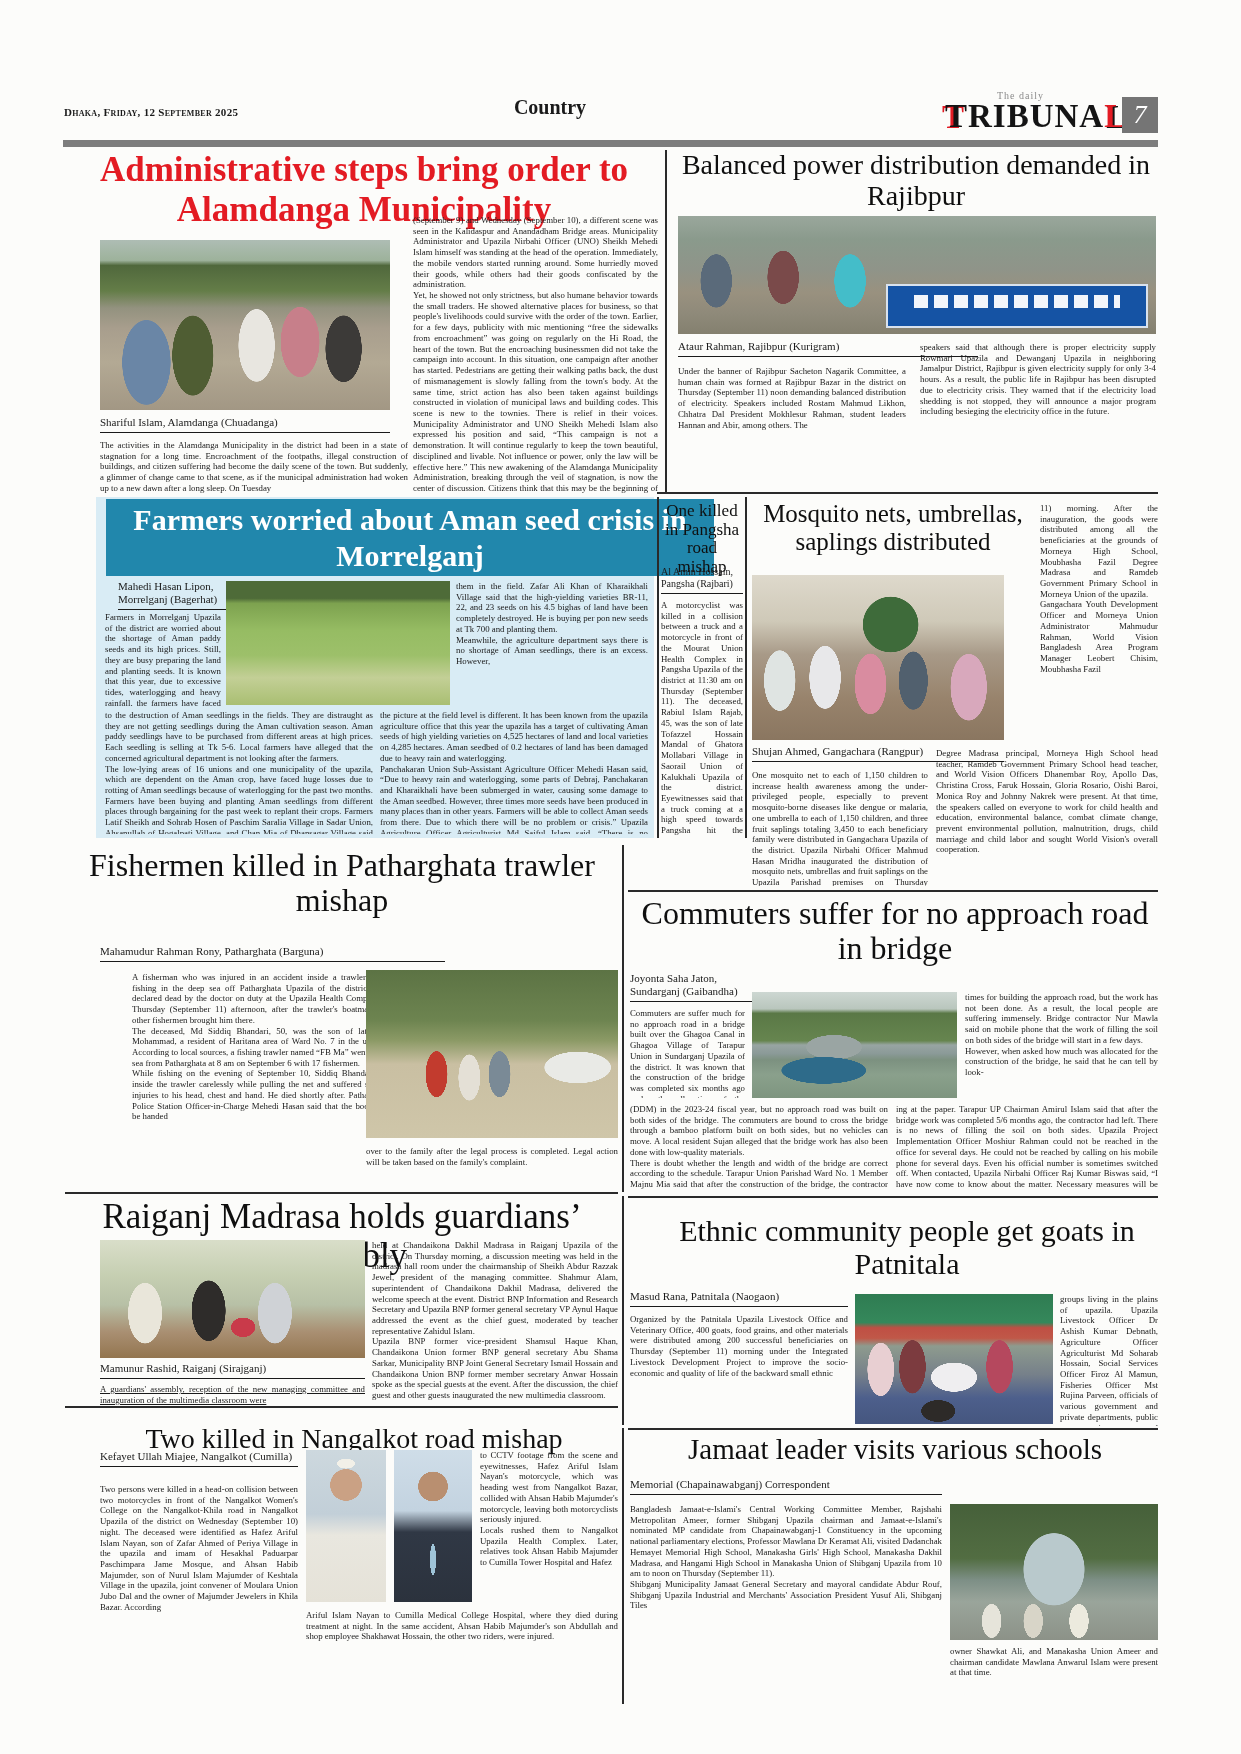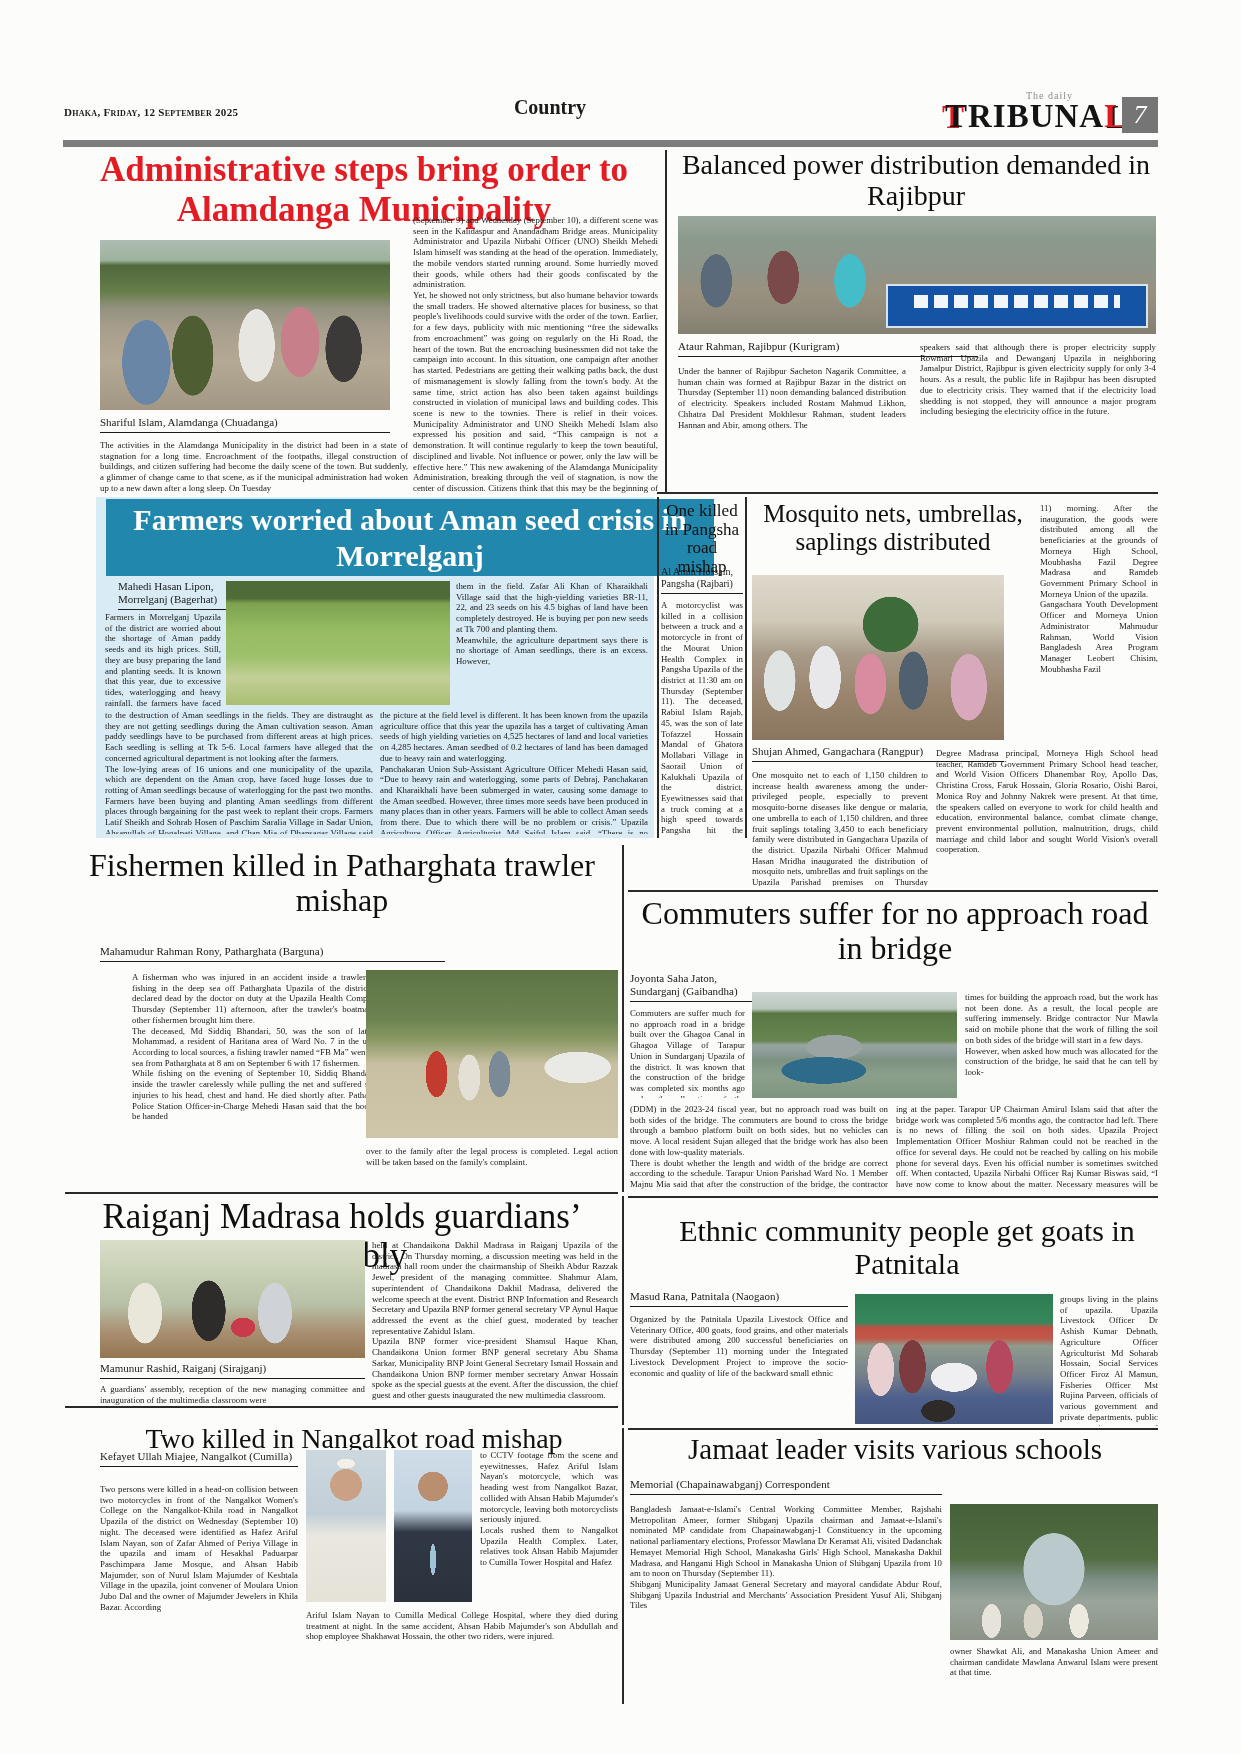--- a/index.html
+++ b/index.html
@@ -13,21 +13,21 @@
   .hl{text-align:center;line-height:1.1;color:#0f0f0f;font-weight:normal;}
   .hl-red{color:#e31b23;font-weight:bold;line-height:1.14;}
   .teal-banner{background:#2187ac;color:#ffffff;font-weight:bold;font-size:30px;
                line-height:1.2;text-align:center;padding-top:3px;}
   .panel-blue{background:#d9ecf5;}
   .vrule{position:absolute;width:1.6px;background:#2a2a2a;}
   .hrule{position:absolute;height:1.8px;background:#2a2a2a;}
   .graybar{position:absolute;background:#7d7d7d;}
   .date-line{font-size:11px;font-weight:bold;font-variant:small-caps;letter-spacing:.3px;}
   .section-title{font-size:20px;font-weight:bold;text-align:center;}
-  .mast-prefix{font-size:10px;color:#8a8a8a;letter-spacing:1px;margin-left:81px;}
+  .mast-prefix{font-size:10px;color:#8a8a8a;letter-spacing:1px;margin-left:52px;}
   .mast-word{font-size:33px;font-weight:bold;letter-spacing:1px;line-height:.95;color:#141414;}
   .mast-t{text-shadow:-3px 1px 0 #e31b23;}
   .mast-l{color:#e31b23;text-shadow:2px 1px 0 #141414;}
   .pagebox{background:#757575;color:#fff;font-style:italic;font-size:26px;text-align:center;
            line-height:36px;}
   .ph{position:absolute;}
   .ph-alamdanga{background:
     radial-gradient(ellipse 40px 70px at 16% 72%, #6a86a6 0 60%, transparent 61%),
     radial-gradient(ellipse 34px 66px at 32% 68%, #4f5d33 0 60%, transparent 61%),
     radial-gradient(ellipse 30px 60px at 54% 62%, #e8e6e0 0 60%, transparent 61%),
@@ -186,21 +186,21 @@
   </section>
 
   <div class="hrule" style="left:65px;top:1192px;width:553px;"></div>
   <div class="hrule" style="left:628px;top:1196px;width:530px;"></div>
   <div class="vrule" style="left:622px;top:1196px;height:229px;"></div>
 
   <section>
     <h2 class="abs hl" style="left:66px;top:1198px;width:552px;font-size:35px;margin:0;">Raiganj Madrasa holds guardians’ assembly</h2>
     <div class="ph ph-raiganj" style="left:100px;top:1240px;width:265px;height:118px;"></div>
     <div class="abs caption-byline" style="left:100px;top:1362px;width:265px;">Mamunur Rashid, Raiganj (Sirajganj)</div>
-    <div class="abs body-text" style="left:100px;top:1384px;width:265px;height:22px;">A guardians' assembly, reception of the new managing committee and inauguration of the multimedia classroom were</div>
+    <div class="abs body-text" style="left:100px;top:1384px;width:265px;height:22px;text-decoration:underline;">A guardians' assembly, reception of the new managing committee and inauguration of the multimedia classroom were</div>
     <div class="abs body-text" style="left:372px;top:1240px;width:246px;height:166px;">held at Chandaikona Dakhil Madrasa in Raiganj Upazila of the district. On Thursday morning, a discussion meeting was held in the madrasa hall room under the chairmanship of Sheikh Abdur Razzak Jewel, president of the managing committee. Shahmur Alam, superintendent of Chandaikona Dakhil Madrasa, delivered the welcome speech at the event. District BNP Information and Research Secretary and Upazila BNP former general secretary VP Aynul Haque addressed the event as the chief guest, moderated by teacher representative Zahidul Islam.
 Upazila BNP former vice-president Shamsul Haque Khan, Chandaikona Union former BNP general secretary Abu Shama Sarkar, Municipality BNP Joint General Secretary Ismail Hossain and Chandaikona Union BNP former member secretary Anwar Hossain spoke as the special guests at the event. After the discussion, the chief guest and other guests inaugurated the new multimedia classroom.</div>
   </section>
 
   <section>
     <h2 class="abs hl" style="left:630px;top:1202px;width:530px;font-size:30px;margin:12px;">Ethnic community people get goats in Patnitala</h2>
     <div class="abs byline" style="left:630px;top:1290px;width:218px;">Masud Rana, Patnitala (Naogaon)</div>
     <div class="abs body-text" style="left:630px;top:1314px;width:218px;height:112px;">Organized by the Patnitala Upazila Livestock Office and Veterinary Office, 400 goats, food grains, and other materials were distributed among 200 successful beneficiaries on Thursday (September 11) morning under the Integrated Livestock Development Project to improve the socio-economic and quality of life of the backward small ethnic</div>
     <div class="ph ph-patnitala" style="left:855px;top:1294px;width:198px;height:130px;"></div>
     <div class="abs body-text" style="left:1060px;top:1294px;width:98px;height:132px;">groups living in the plains of upazila. Upazila Livestock Officer Dr Ashish Kumar Debnath, Agriculture Officer Agriculturist Md Soharab Hossain, Social Services Officer Firoz Al Mamun, Fisheries Officer Mst Rujina Parveen, officials of various government and private departments, public representatives and journalists were present at that time.</div>

